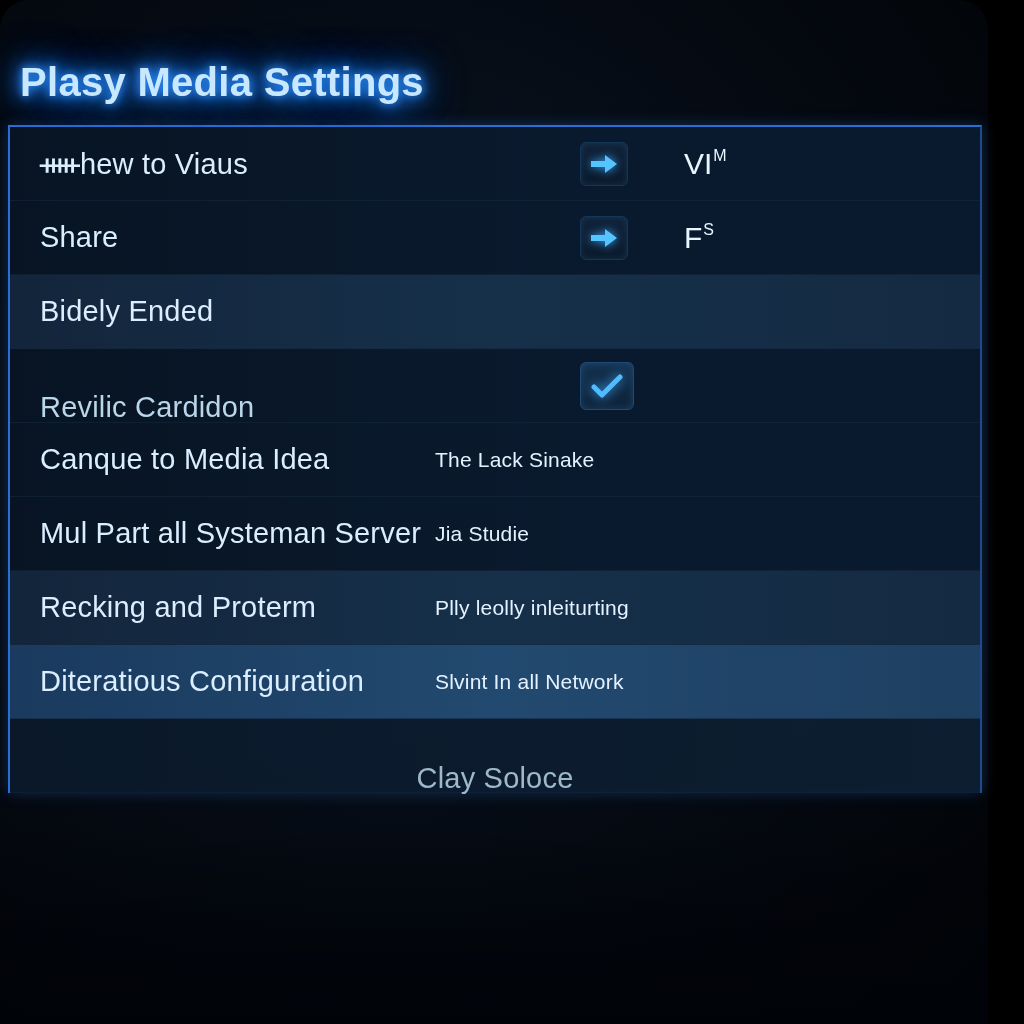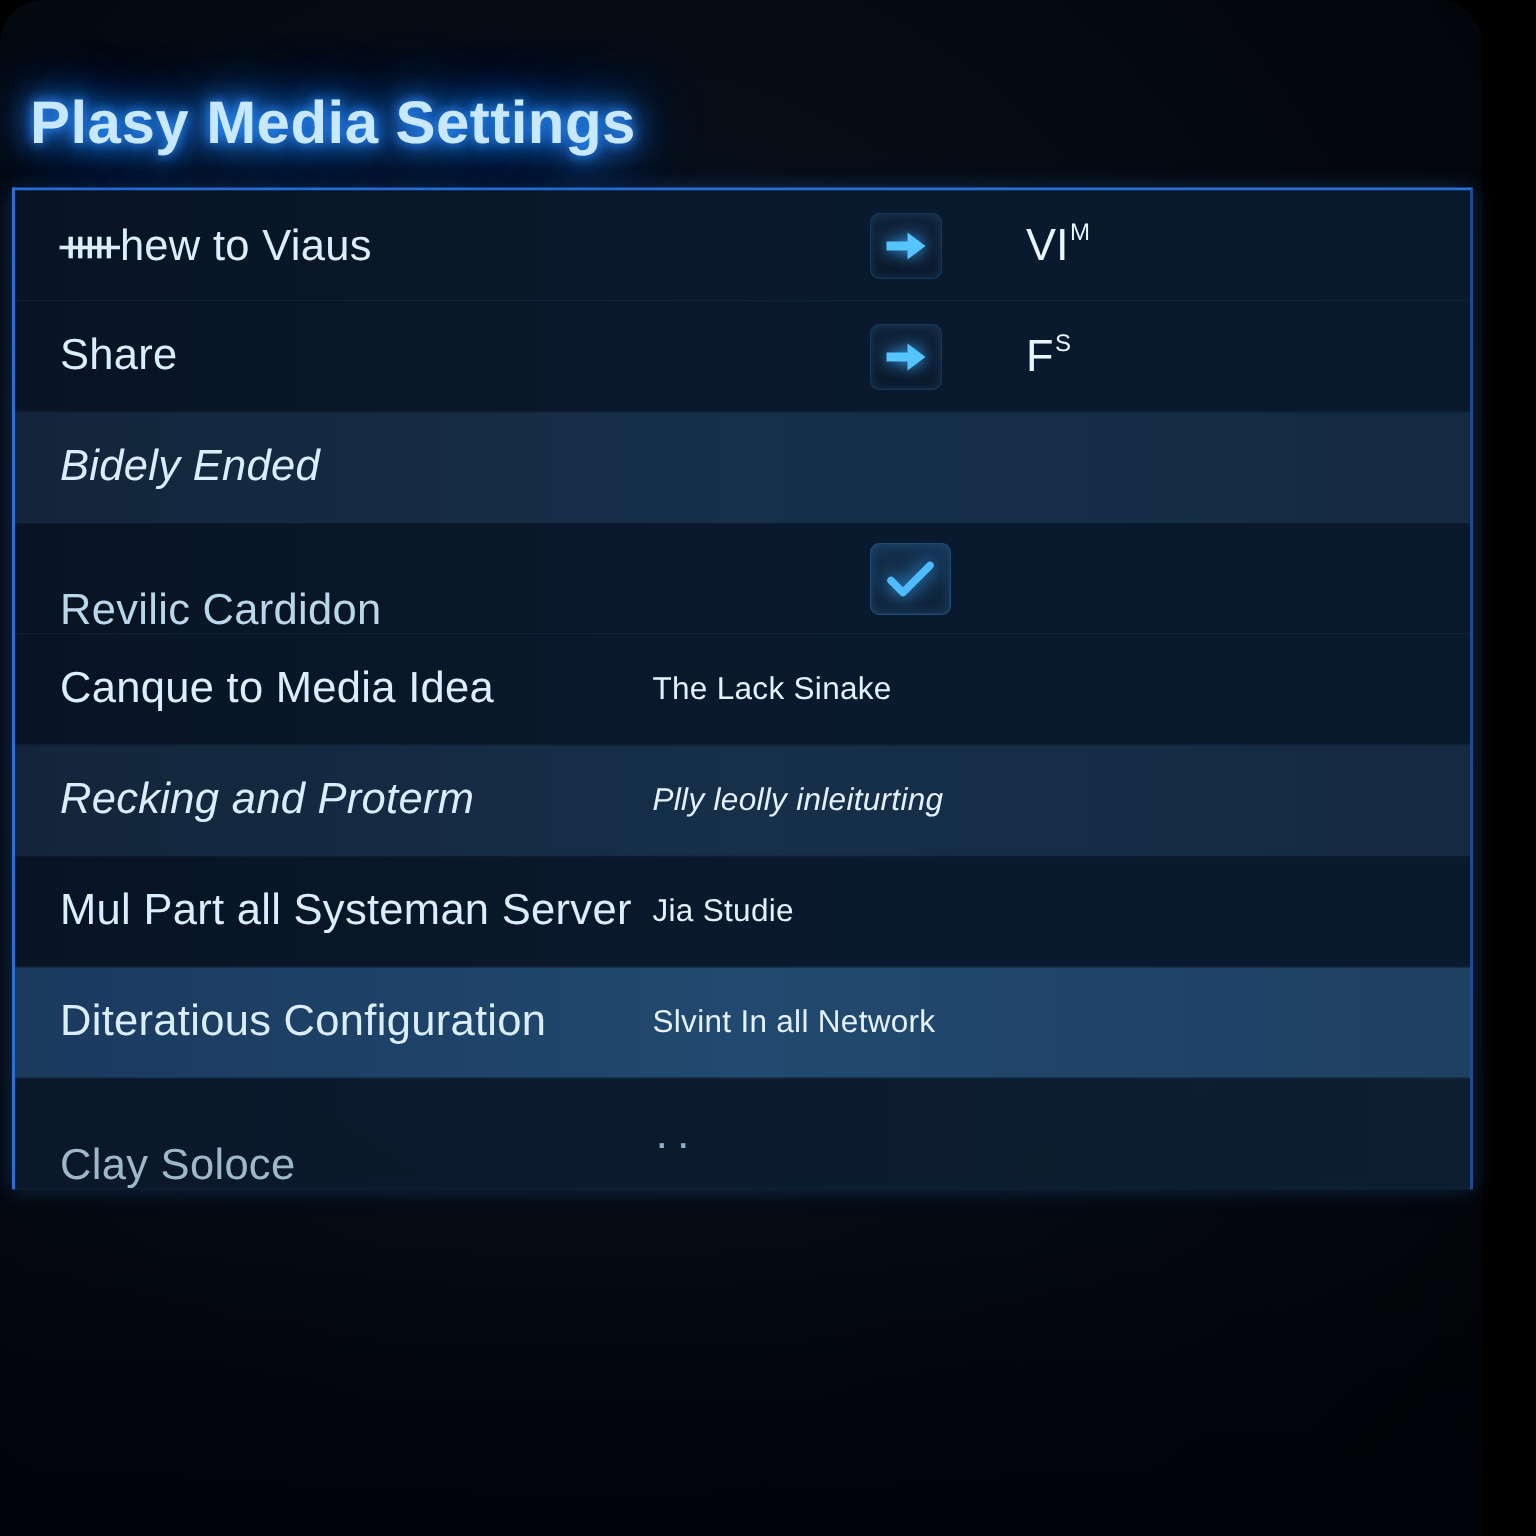--- a/index.html
+++ b/index.html
@@ -44,23 +44,23 @@
   }
   .row {
     display: flex;
     align-items: center;
     height: 74px;
     border-bottom: 1px solid rgba(20,40,60,0.6);
     padding: 0 30px 0 30px;
     position: relative;
   }
   .row.darker { background: linear-gradient(to right, #081423 0%, #0a1a2e 60%, #0a1a2e 100%); }
-  .row.lighter { background: linear-gradient(to right, #13253b 0%, #16304a 50%, #142a42 100%); font-style: italic; }
+  .row.lighter { background: linear-gradient(to right, #13253b 0%, #16304a 50%, #142a42 100%); }
   .row.highlight { background: linear-gradient(to right, #1a3a5e 0%, #22496f 50%, #1e4062 100%); }
-  .row.fade { background: linear-gradient(to right, #0b1a2c 0%, #0e2236 100%); opacity: 0.85; }
+  .row.fade { background: linear-gradient(to right, #0b1a2c 0%, #0e2236 100%); opacity: 0.85; flex-direction: column; }
   .label {
     color: #dbeeff;
     font-size: 29px;
     font-weight: 500;
     flex: 0 0 395px;
     letter-spacing: 0.2px;
     white-space: nowrap;
   }
   .label.dim { color: #b9d6ea; margin-top: 43px; }
   .value-text {
@@ -172,30 +172,30 @@
           <path d="M4 15 L12 23 L30 5" stroke="#4fbcff" stroke-width="5" fill="none" stroke-linecap="round" stroke-linejoin="round"></path>
         </svg>
       </div>
     </div>
 
     <div class="row darker">
       <span class="label">Canque to Media Idea</span>
       <span class="value-text">The Lack Sinake</span>
     </div>
 
+    <div class="row darker">
+      <span class="label">Mul Part all Systeman Server</span>
+      <span class="value-text">Jia Studie</span>
+    </div>
+
     <div class="row lighter">
       <span class="label">Recking and Proterm</span>
       <span class="value-text">Plly leolly inleiturting</span>
     </div>
 
-    <div class="row darker">
-      <span class="label">Mul Part all Systeman Server</span>
-      <span class="value-text">Jia Studie</span>
-    </div>
-
     <div class="row highlight">
       <span class="label">Diteratious Configuration</span>
       <span class="value-text">Slvint In all Network</span>
     </div>
 
     <div class="row fade">
       <span class="label dim">Clay Soloce</span>
       <span class="dots">..</span>
     </div>
 

